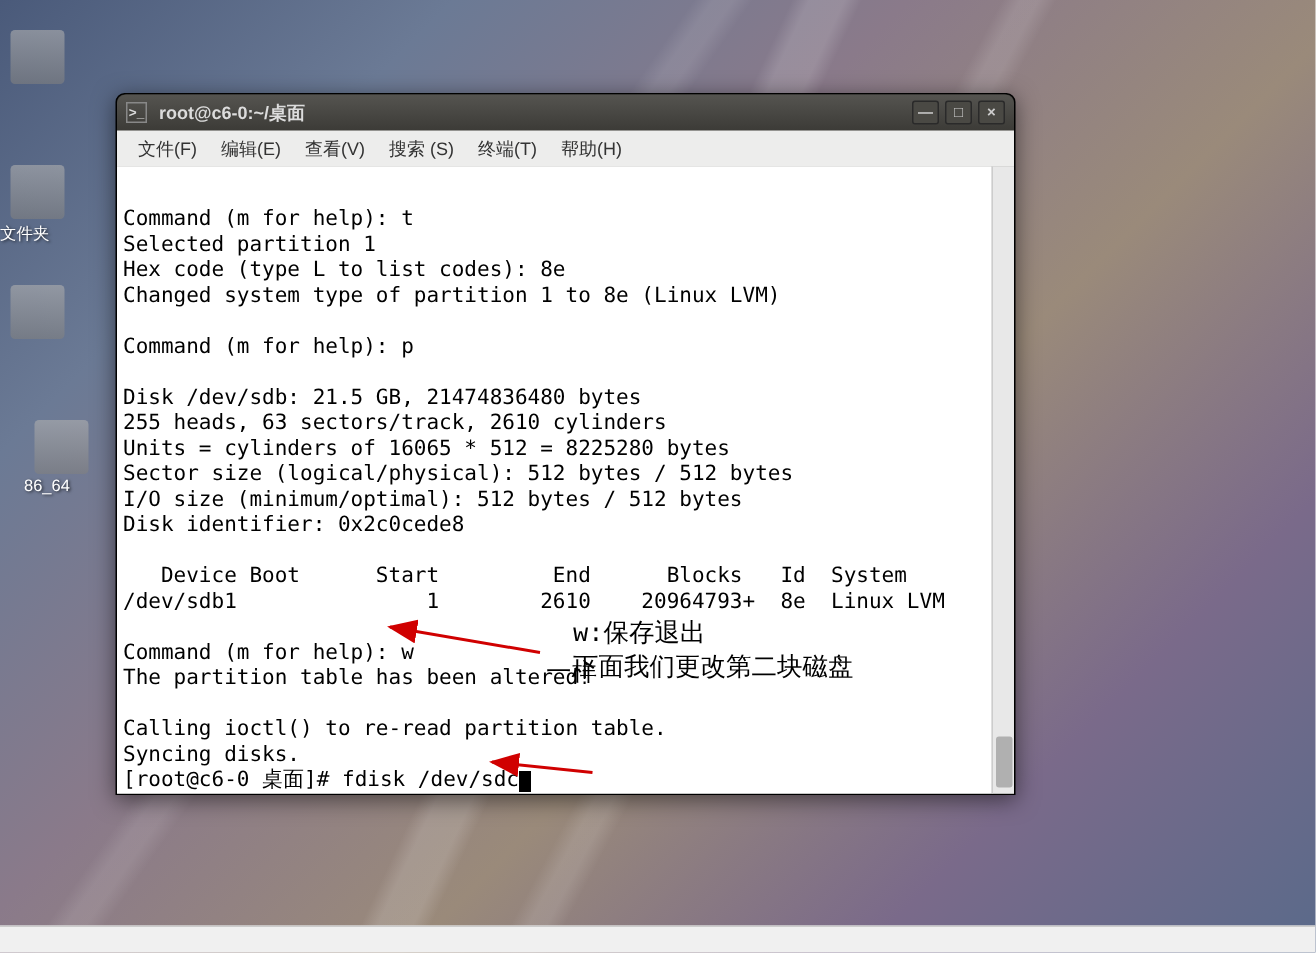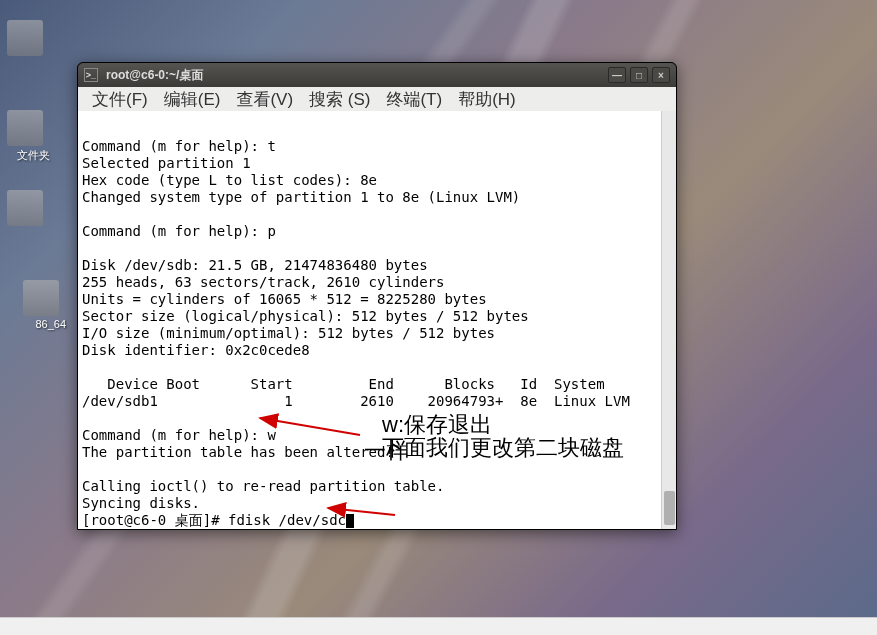--- a/index.html
+++ b/index.html
@@ -16,21 +16,21 @@
       linear-gradient(115deg, transparent 45%, rgba(255,255,255,0.15) 46%, rgba(255,255,255,0.15) 48%, transparent 49%),
       linear-gradient(118deg, transparent 55%, rgba(255,255,255,0.12) 56%, rgba(255,255,255,0.12) 57%, transparent 58%),
       linear-gradient(125deg, transparent 35%, rgba(255,255,255,0.1) 36%, rgba(255,255,255,0.1) 37%, transparent 38%);
     pointer-events: none;
   }
   .desktop-icon {
     position: absolute;
     width: 50px;
     color: #fff;
     font-size: 11px;
-    text-align: right;
+    text-align: left;
     text-shadow: 1px 1px 2px rgba(0,0,0,0.7);
   }
   .icon-img {
     width: 36px; height: 36px;
     margin: 0 auto 2px;
     background: linear-gradient(#b0b0b0, #808080);
     border-radius: 3px;
     opacity: 0.6;
   }
   .terminal-window {
@@ -75,21 +75,21 @@
     align-items: center;
     justify-content: center;
     cursor: pointer;
   }
   .menubar {
     height: 24px;
     background: #ededec;
     display: flex;
     align-items: center;
     padding: 0 6px;
-    font-size: 17px;
+    font-size: 12px;
     color: #333;
   }
   .menu-item { padding: 3px 8px; cursor: pointer; }
   .terminal-body-wrap {
     display: flex;
     background: #fff;
   }
   .terminal-body {
     flex: 1;
     background: #fff;
@@ -117,22 +117,22 @@
   }
   .cursor {
     display: inline-block;
     width: 8px; height: 14px;
     background: #000;
     vertical-align: text-bottom;
   }
   .annotation {
     position: absolute;
     color: #000;
-    font-size: 22px;
-    font-family: Liberation Sans, sans-serif;
+    font-size: 17px;
+    font-family: Liberation Mono, monospace;
     pointer-events: none;
   }
   .arrow {
     position: absolute;
     pointer-events: none;
   }
   .bottom-strip {
     position: absolute;
     left: 0; bottom: 0;
     width: 100%; height: 18px;

